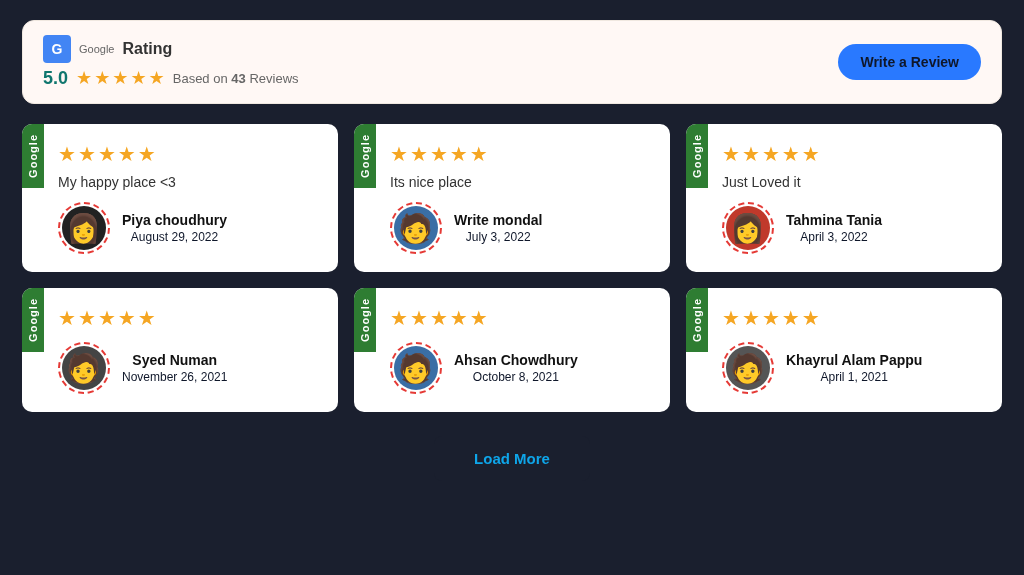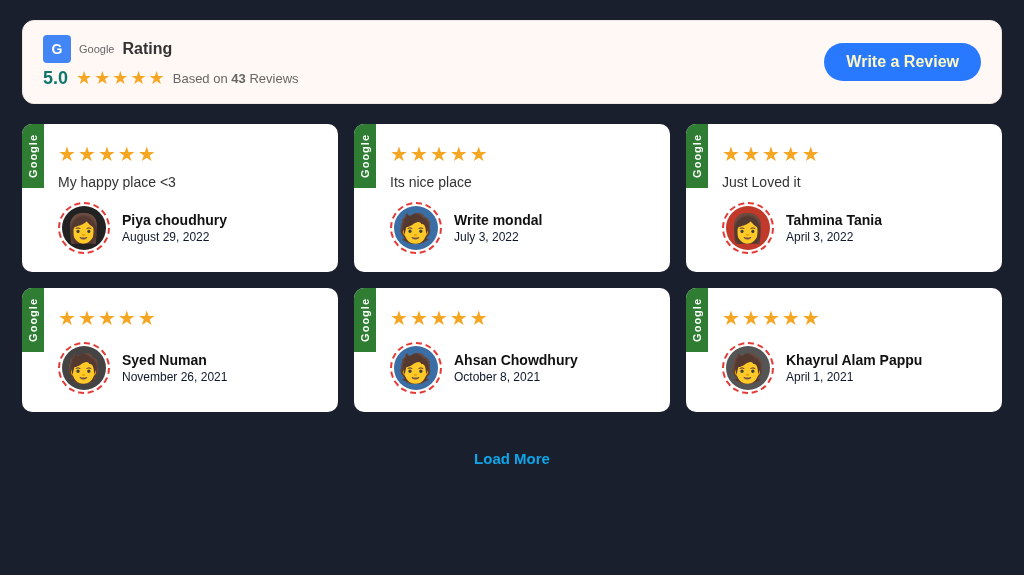--- a/index.html
+++ b/index.html
@@ -75,25 +75,25 @@
       color: #f5a623;
       font-size: 18px;
     }
     .based-on-text {
       font-size: 13px;
       color: #666;
       text-align: right;
     }
     .write-review-btn {
       background: #2979ff;
-      color: #fef9c3;
+      color: #0f172a;
       border: none;
       border-radius: 25px;
       padding: 10px 22px;
-      font-size: 16px;
+      font-size: 14px;
       font-weight: 600;
       cursor: pointer;
     }
 
     
     .reviews-grid {
       width: 100%;
       max-width: 980px;
       display: grid;
       grid-template-columns: repeat(3, 1fr);
@@ -170,20 +170,21 @@
       display: flex;
       align-items: center;
       justify-content: center;
       font-size: 20px;
       overflow: hidden;
     }
     .reviewer-info {
       display: flex;
       flex-direction: column;
       gap: 2px;
+      align-items: center;
     }
     .reviewer-name {
       font-size: 14px;
       font-weight: 700;
       color: #111;
     }
     .reviewer-date {
       font-size: 12px;
       color: #0f172a;
     }

